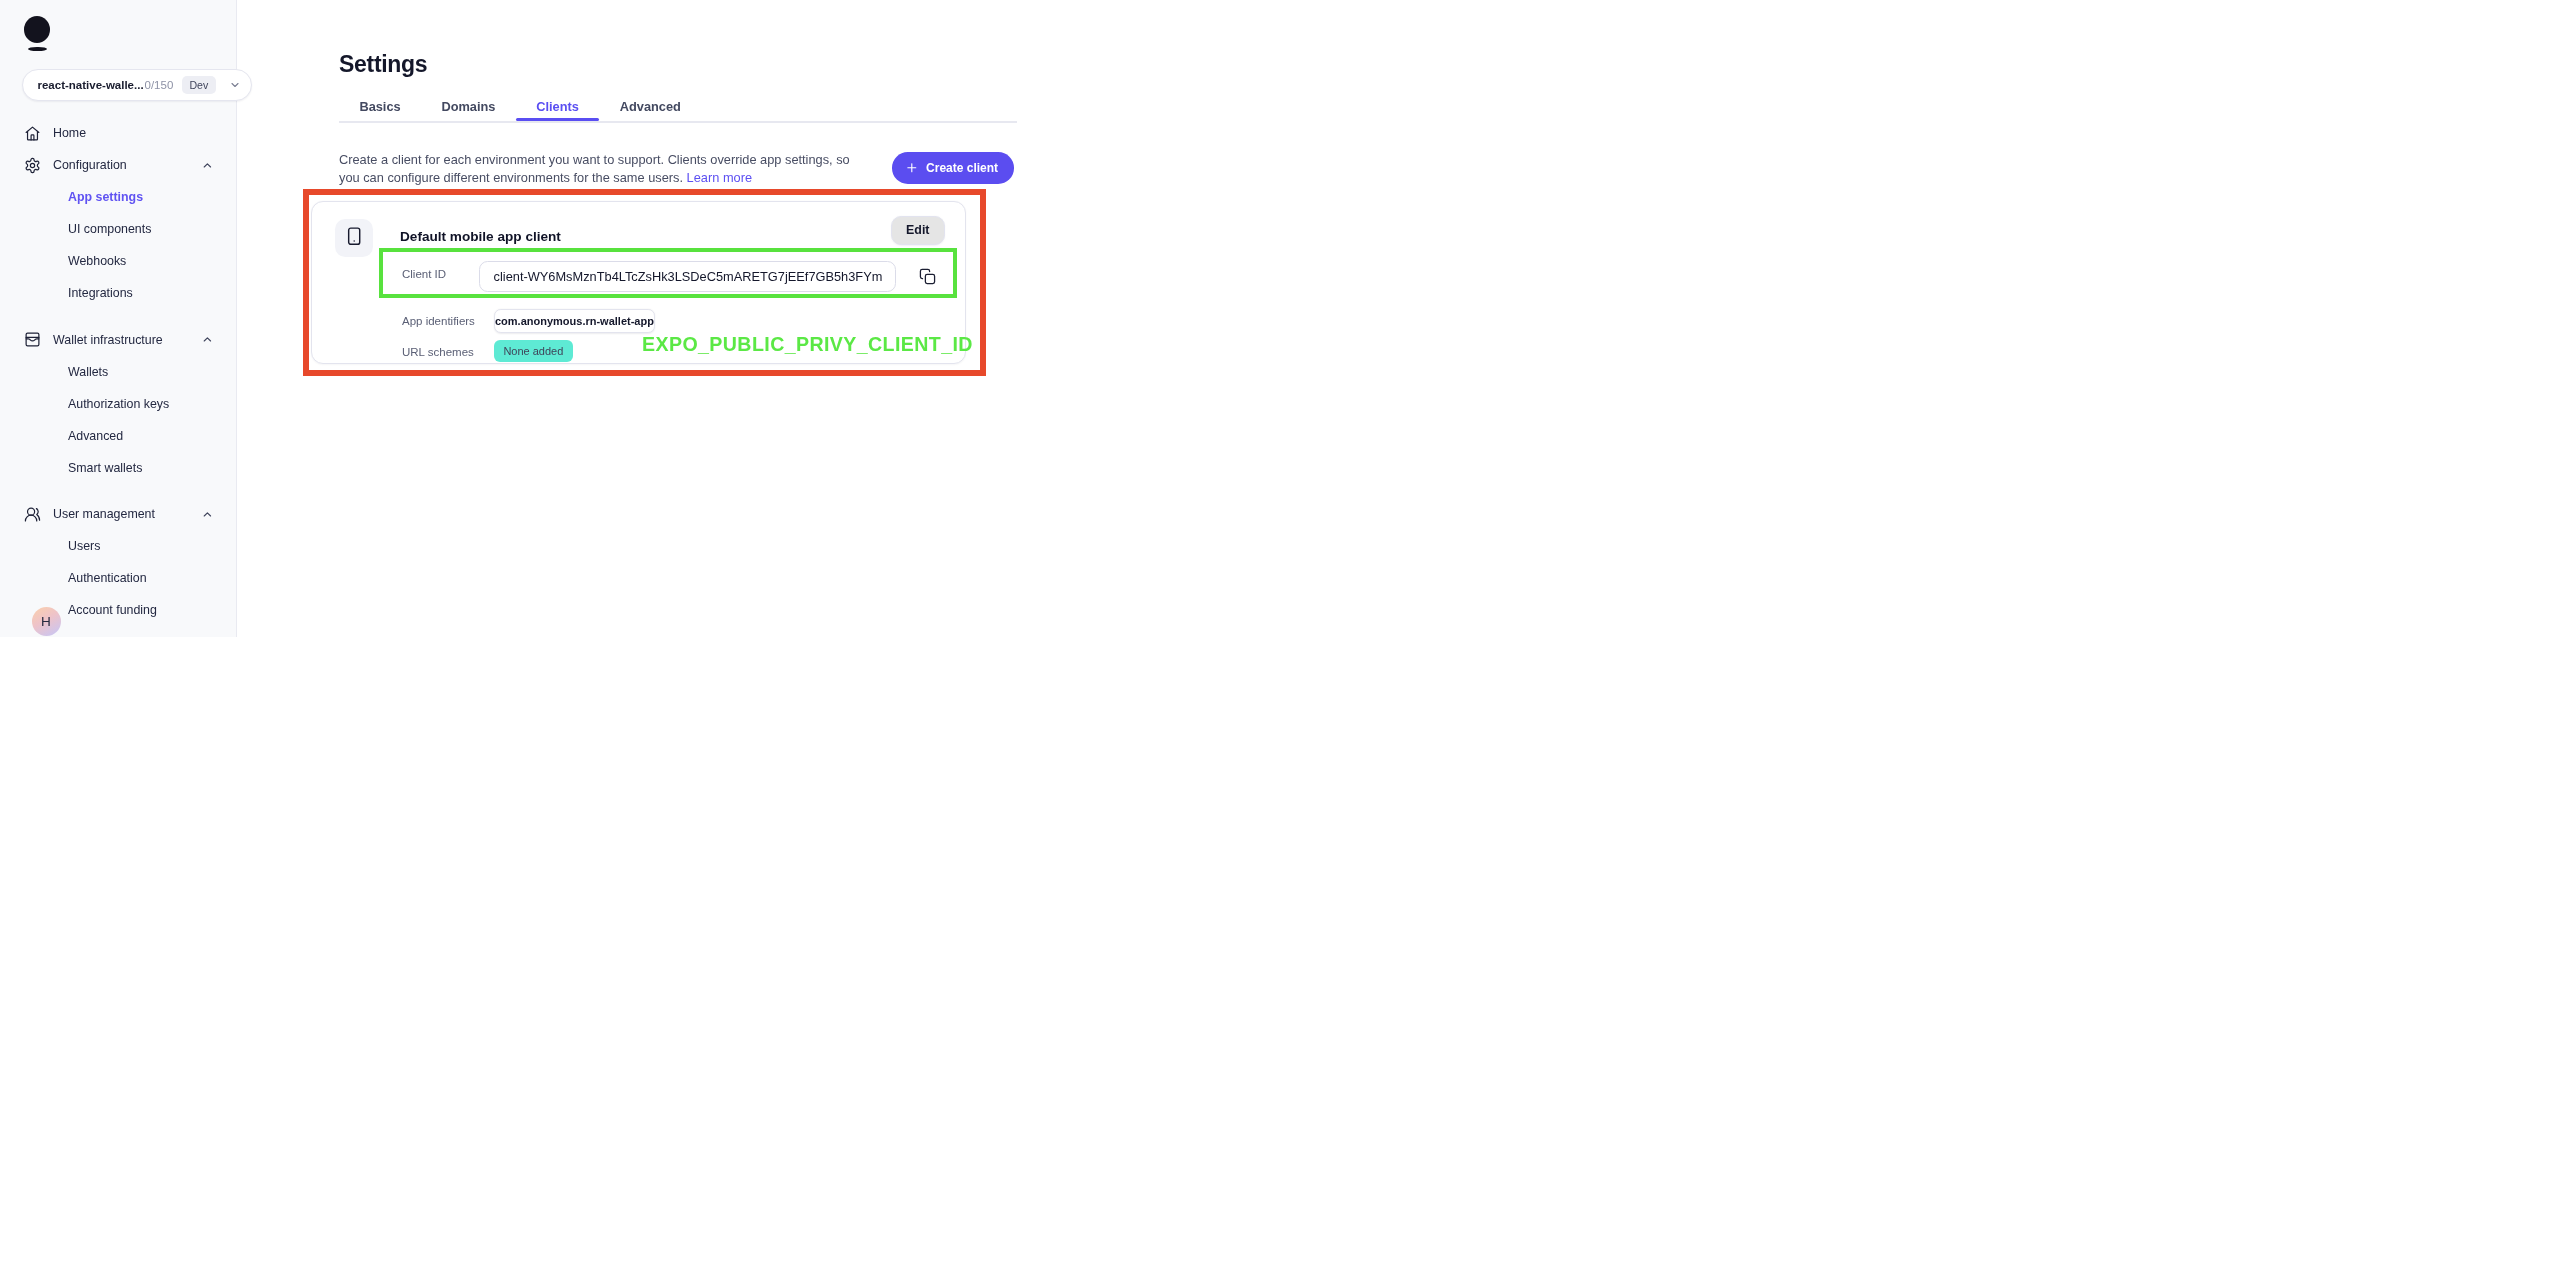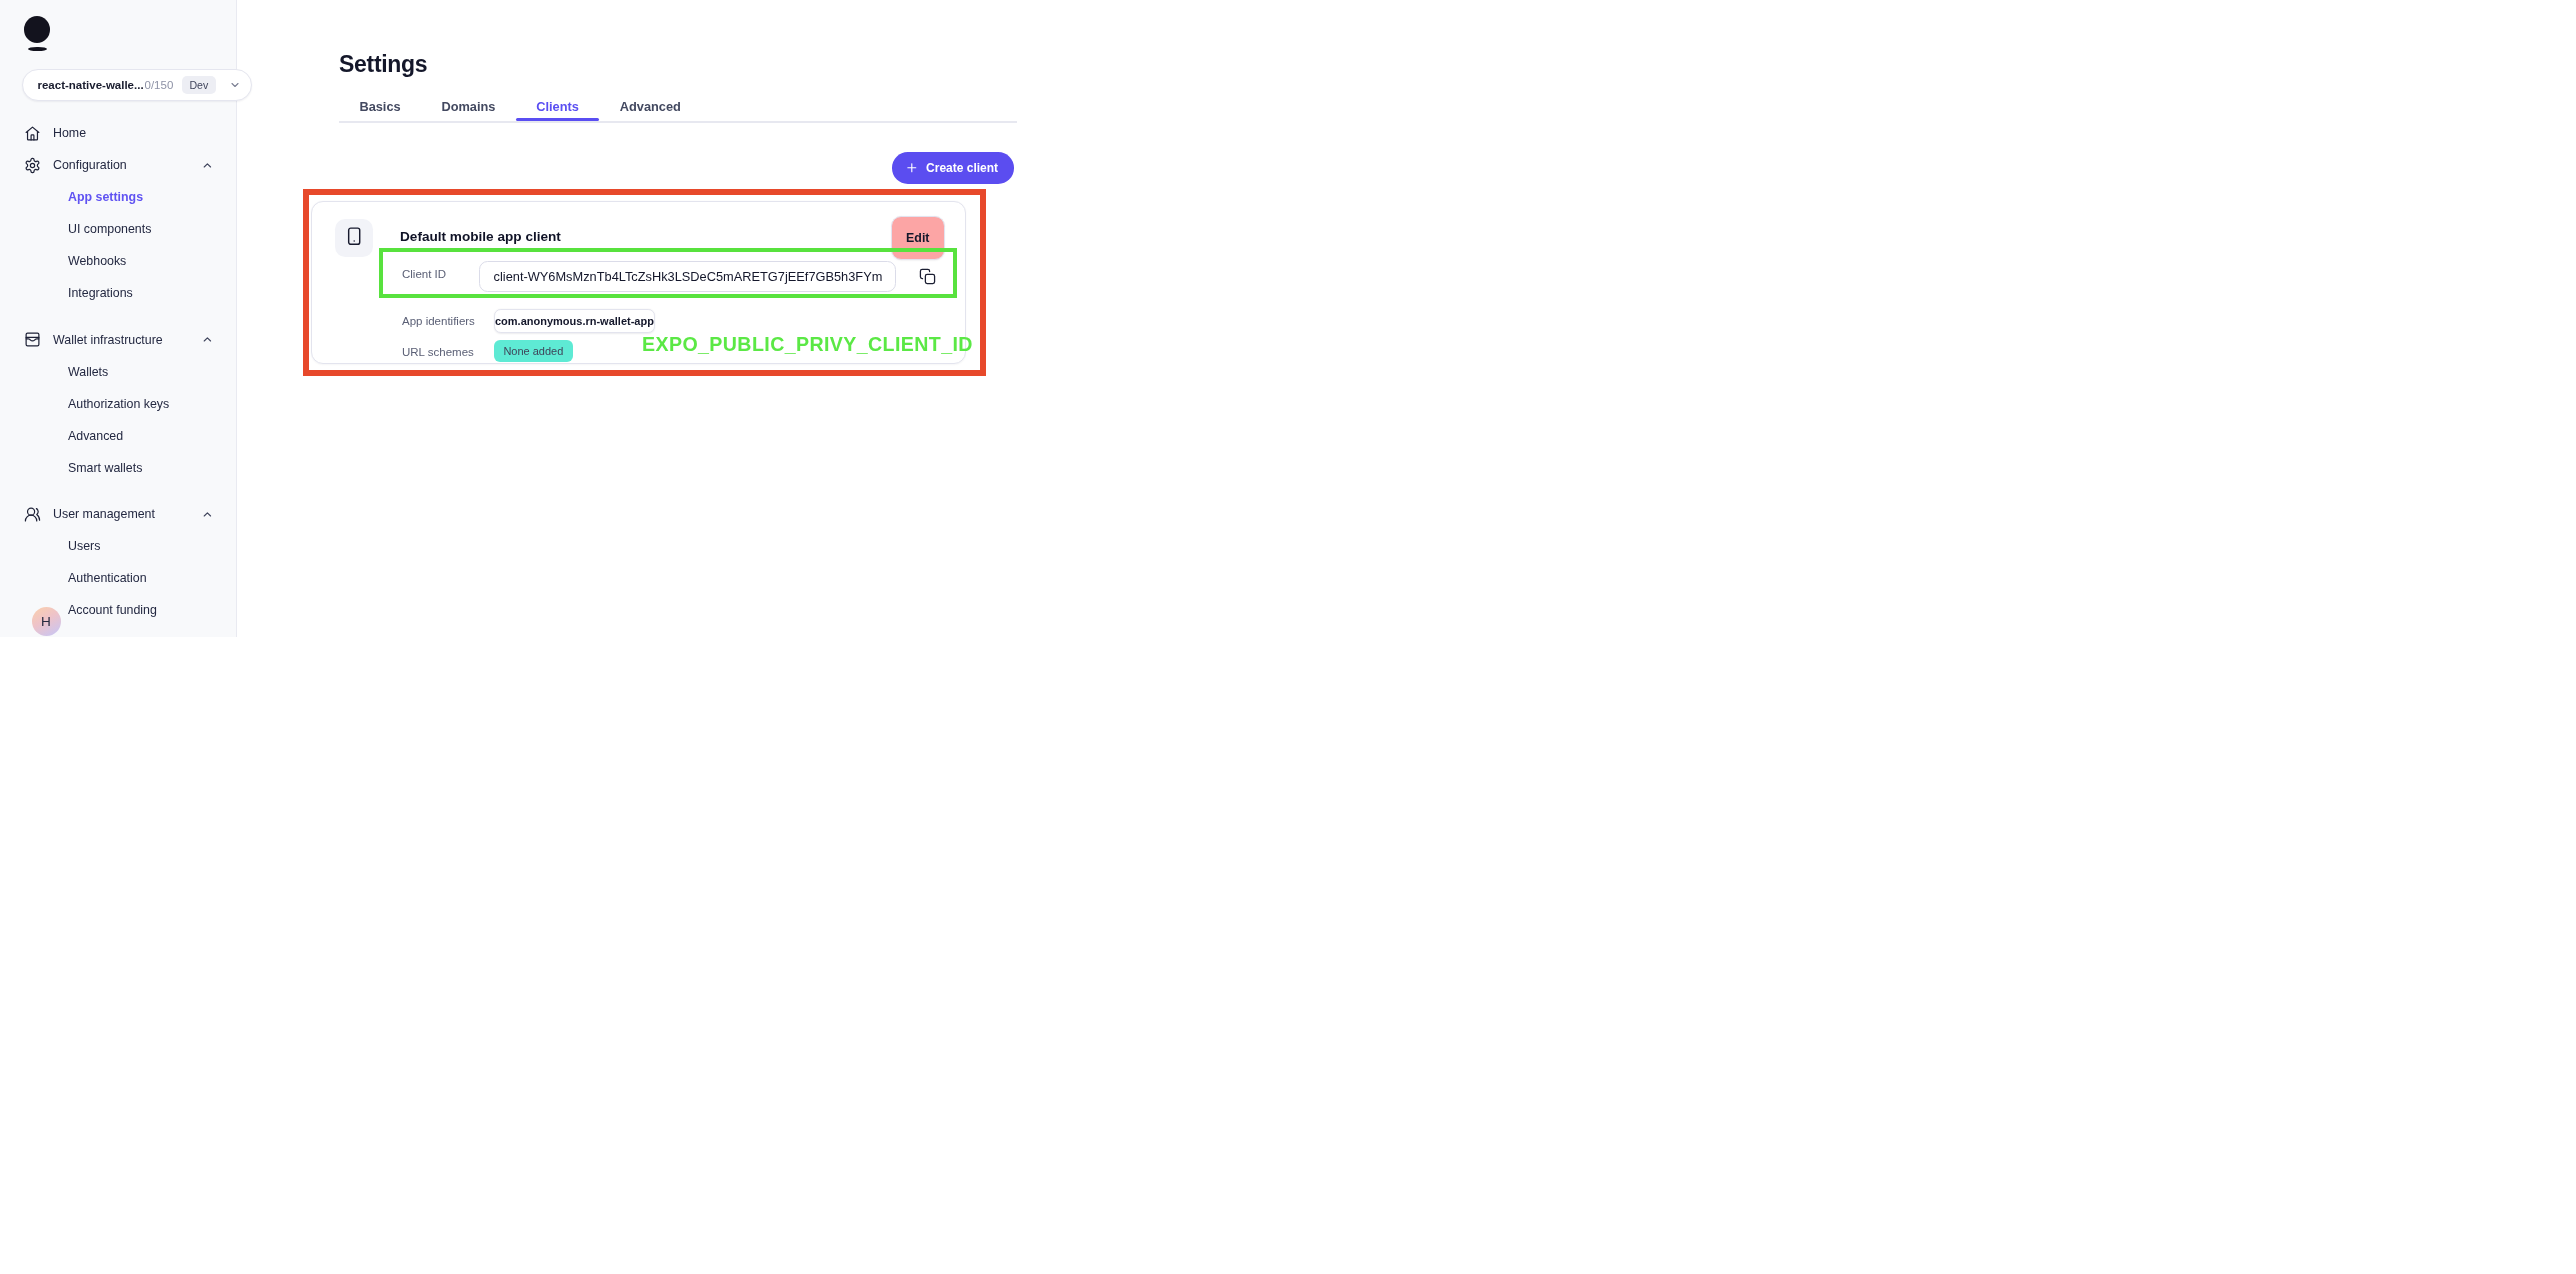--- a/index.html
+++ b/index.html
@@ -49,21 +49,21 @@
   .create-btn .plus{display:flex;}
   
   .card-wrap{position:absolute;left:38px;top:201px;width:655px;height:163px;}
   .card{position:absolute;inset:0;background:#fff;border:0.9px solid #e3e4ee;border-radius:12px;box-shadow:0 0.9px 1.7px rgba(20,20,40,.04);}
   .red-box{position:absolute;left:-8.5px;top:-12px;width:683px;height:187px;border:6.8px solid #e7492b;z-index:4;pointer-events:none;}
   .green-box{position:absolute;left:68px;top:47px;width:578px;height:50px;border:4.3px solid #58e23e;z-index:5;pointer-events:none;}
   .green-text{position:absolute;left:331px;top:132px;font-size:19.6px;font-weight:700;color:#5be845;letter-spacing:0.4px;z-index:5;white-space:nowrap;}
   .tile{position:absolute;left:24px;top:18px;width:38px;height:38px;background:#f2f3f8;border-radius:10.2px;
     display:flex;align-items:center;justify-content:center;color:#171a2e;}
   .card-title{position:absolute;left:89px;top:28px;font-size:13.6px;font-weight:700;color:#101327;}
-  .edit-btn{position:absolute;right:21px;top:14.5px;height:44px;padding:0 14.5px;background:#fca5a5;border:0.9px solid #e2e3ef;border-radius:10.2px;
+  .edit-btn{position:absolute;right:21px;top:14.5px;height:29px;padding:0 14.5px;background:#e5e5e5;border:0.9px solid #e2e3ef;border-radius:10.2px;
     font-size:12.4px;font-weight:600;color:#14172b;box-shadow:0 0.9px 1.7px rgba(20,20,40,.05);cursor:pointer;font-family:"Liberation Sans",sans-serif;}
   .row-label{position:absolute;font-size:11.5px;color:#5b6076;white-space:nowrap;}
   .id-field{position:absolute;left:168px;top:60px;width:417px;height:31px;border:0.9px solid #dbdce9;border-radius:8.5px;background:#fff;
     display:flex;align-items:center;padding:0 13.6px;font-size:12.8px;font-weight:500;color:#14172b;white-space:nowrap;overflow:hidden;cursor:text;}
   .copy-btn{position:absolute;left:606px;top:65px;width:20.4px;height:20.4px;background:none;border:none;color:#1b1e32;cursor:pointer;padding:0;display:flex;align-items:center;justify-content:center;}
   .pill-white{position:absolute;left:183px;top:108px;height:24px;display:inline-flex;align-items:center;padding:0 0;background:#fff;
     border:0.9px solid #e3e4ee;border-radius:6.8px;box-shadow:0 0.9px 1.7px rgba(16,18,40,.08);font-size:11px;font-weight:600;color:#14172b;white-space:nowrap;}
   .pill-gray{position:absolute;left:183px;top:139px;height:22px;display:inline-flex;align-items:center;padding:0 9.4px;background:#5eead4;
     border-radius:6px;font-size:11px;font-weight:500;color:#3f4459;white-space:nowrap;}
 </style>
@@ -203,20 +203,27 @@
       </div>
       <div class="tab active">
         <span>Clients</span>
       </div>
       <div class="tab">
         <span>Advanced</span>
       </div>
     </div>
     <div class="tabs-divider"></div>
 
+    <div class="desc">
+      <div>Create a client for each environment you want to support. Clients override app settings, so</div>
+      <div>
+        <span>you can configure different environments for the same users.</span>
+        <a class="link">Learn more</a>
+      </div>
+    </div>
 
     <button class="create-btn">
       <span class="plus">
         <svg width="13.6" height="13.6" viewBox="0 0 24 24" fill="none" stroke="currentColor" stroke-width="2" stroke-linecap="round">
             <path d="M12 5v14"></path>
             <path d="M5 12h14"></path>
           </svg>
       </span>
       <span>Create client</span>
     </button>

